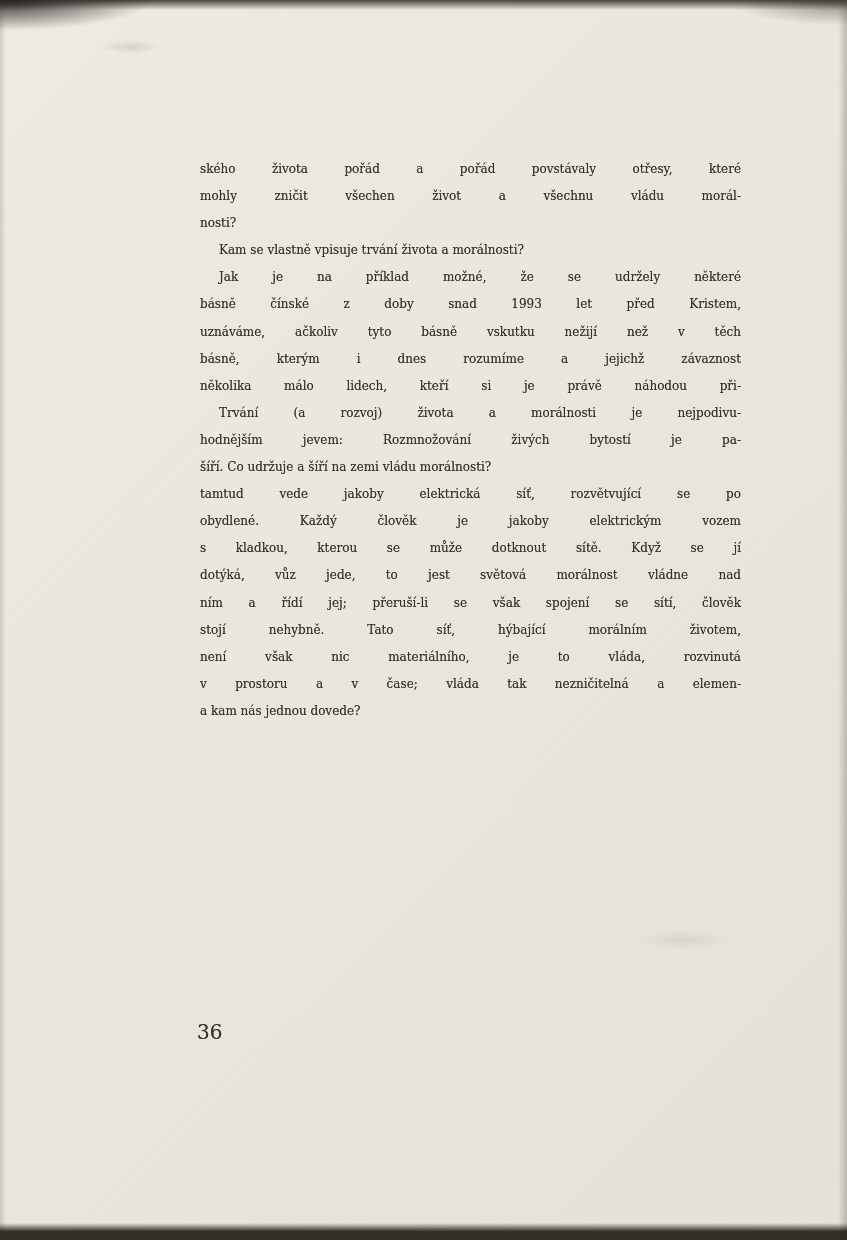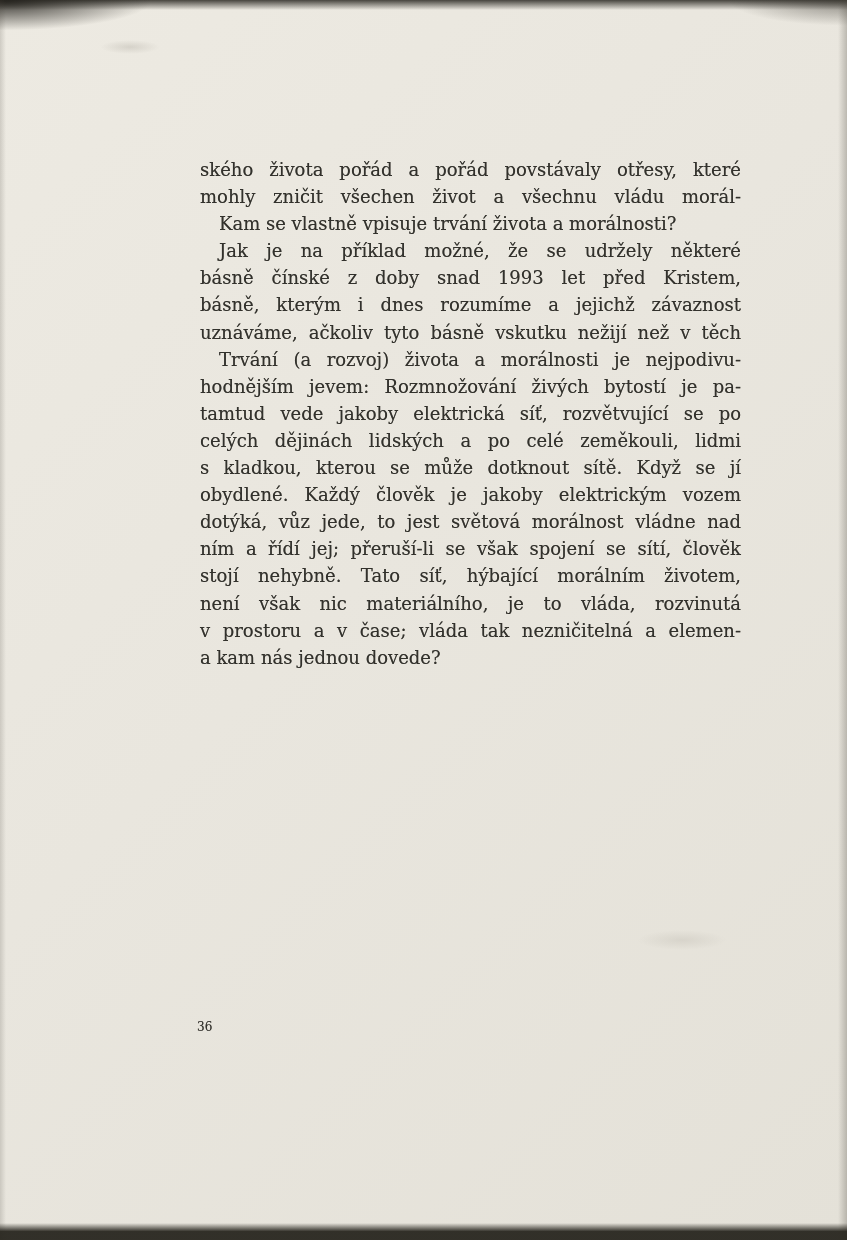--- a/index.html
+++ b/index.html
@@ -57,71 +57,73 @@
     background: radial-gradient(ellipse at center, rgba(110,104,92,0.12), rgba(110,104,92,0) 70%);
     pointer-events: none;
   }
   
   .text-block {
     position: absolute;
     left: 200px;
     top: 156px;
     width: 541px;
     color: #32312c;
-    font-size: 18px;
+    font-size: 12px;
     line-height: 27.1px;
     text-shadow: 0 0 0.5px rgba(50,48,42,0.55);
   }
   .line {
     text-align: justify;
     text-align-last: justify;
     white-space: normal;
   }
   .line.end {
     text-align-last: left;
   }
   .line.indent {
     text-indent: 19px;
   }
   .page-number {
     position: absolute;
     left: 197px;
     top: 1020px;
-    font-size: 12px;
+    font-size: 20px;
     color: #34332e;
     text-shadow: 0 0 0.5px rgba(50,48,42,0.55);
   }
 </style>
 </head>
 <body>
 
 <div class="scan">
   <div class="edge-top"></div>
   <div class="corner-tl"></div>
   <div class="corner-tr"></div>
   <div class="edge-left"></div>
   <div class="edge-right"></div>
   <div class="edge-bottom"></div>
   <div class="stain-1"></div>
   <div class="stain-2"></div>
 
   <div class="text-block">
       <div class="line">ského života pořád a pořád povstávaly otřesy, které</div>
       <div class="line">mohly zničit všechen život a všechnu vládu morál-</div>
+      <div class="line end">nosti?</div>
       <div class="line indent end">Kam se vlastně vpisuje trvání života a morálnosti?</div>
       <div class="line indent">Jak je na příklad možné, že se udržely některé</div>
       <div class="line">básně čínské z doby snad 1993 let před Kristem,</div>
+      <div class="line">uznáváme, ačkoliv tyto básně vskutku nežijí než v těch</div>
       <div class="line">básně, kterým i dnes rozumíme a jejichž závaznost</div>
-      <div class="line">uznáváme, ačkoliv tyto básně vskutku nežijí než v těch</div>
+      <div class="line">několika málo lidech, kteří si je právě náhodou při-</div>
       <div class="line indent">Trvání (a rozvoj) života a morálnosti je nejpodivu-</div>
       <div class="line">hodnějším jevem: Rozmnožování živých bytostí je pa-</div>
+      <div class="line end">šíří. Co udržuje a šíří na zemi vládu morálnosti?</div>
       <div class="line">tamtud vede jakoby elektrická síť, rozvětvující se po</div>
-      <div class="line">celých dějinách lidských a po celé zeměkouli, lidmi</div>
+      <div class="line">obydlené. Každý člověk je jakoby elektrickým vozem</div>
       <div class="line">s kladkou, kterou se může dotknout sítě. Když se jí</div>
-      <div class="line">obydlené. Každý člověk je jakoby elektrickým vozem</div>
       <div class="line">dotýká, vůz jede, to jest světová morálnost vládne nad</div>
       <div class="line">ním a řídí jej; přeruší-li se však spojení se sítí, člověk</div>
       <div class="line">stojí nehybně. Tato síť, hýbající morálním životem,</div>
       <div class="line">není však nic materiálního, je to vláda, rozvinutá</div>
       <div class="line">v prostoru a v čase; vláda tak nezničitelná a elemen-</div>
       <div class="line end">a kam nás jednou dovede?</div>
     </div>
 
   <div class="page-number">36</div>
 </div>

